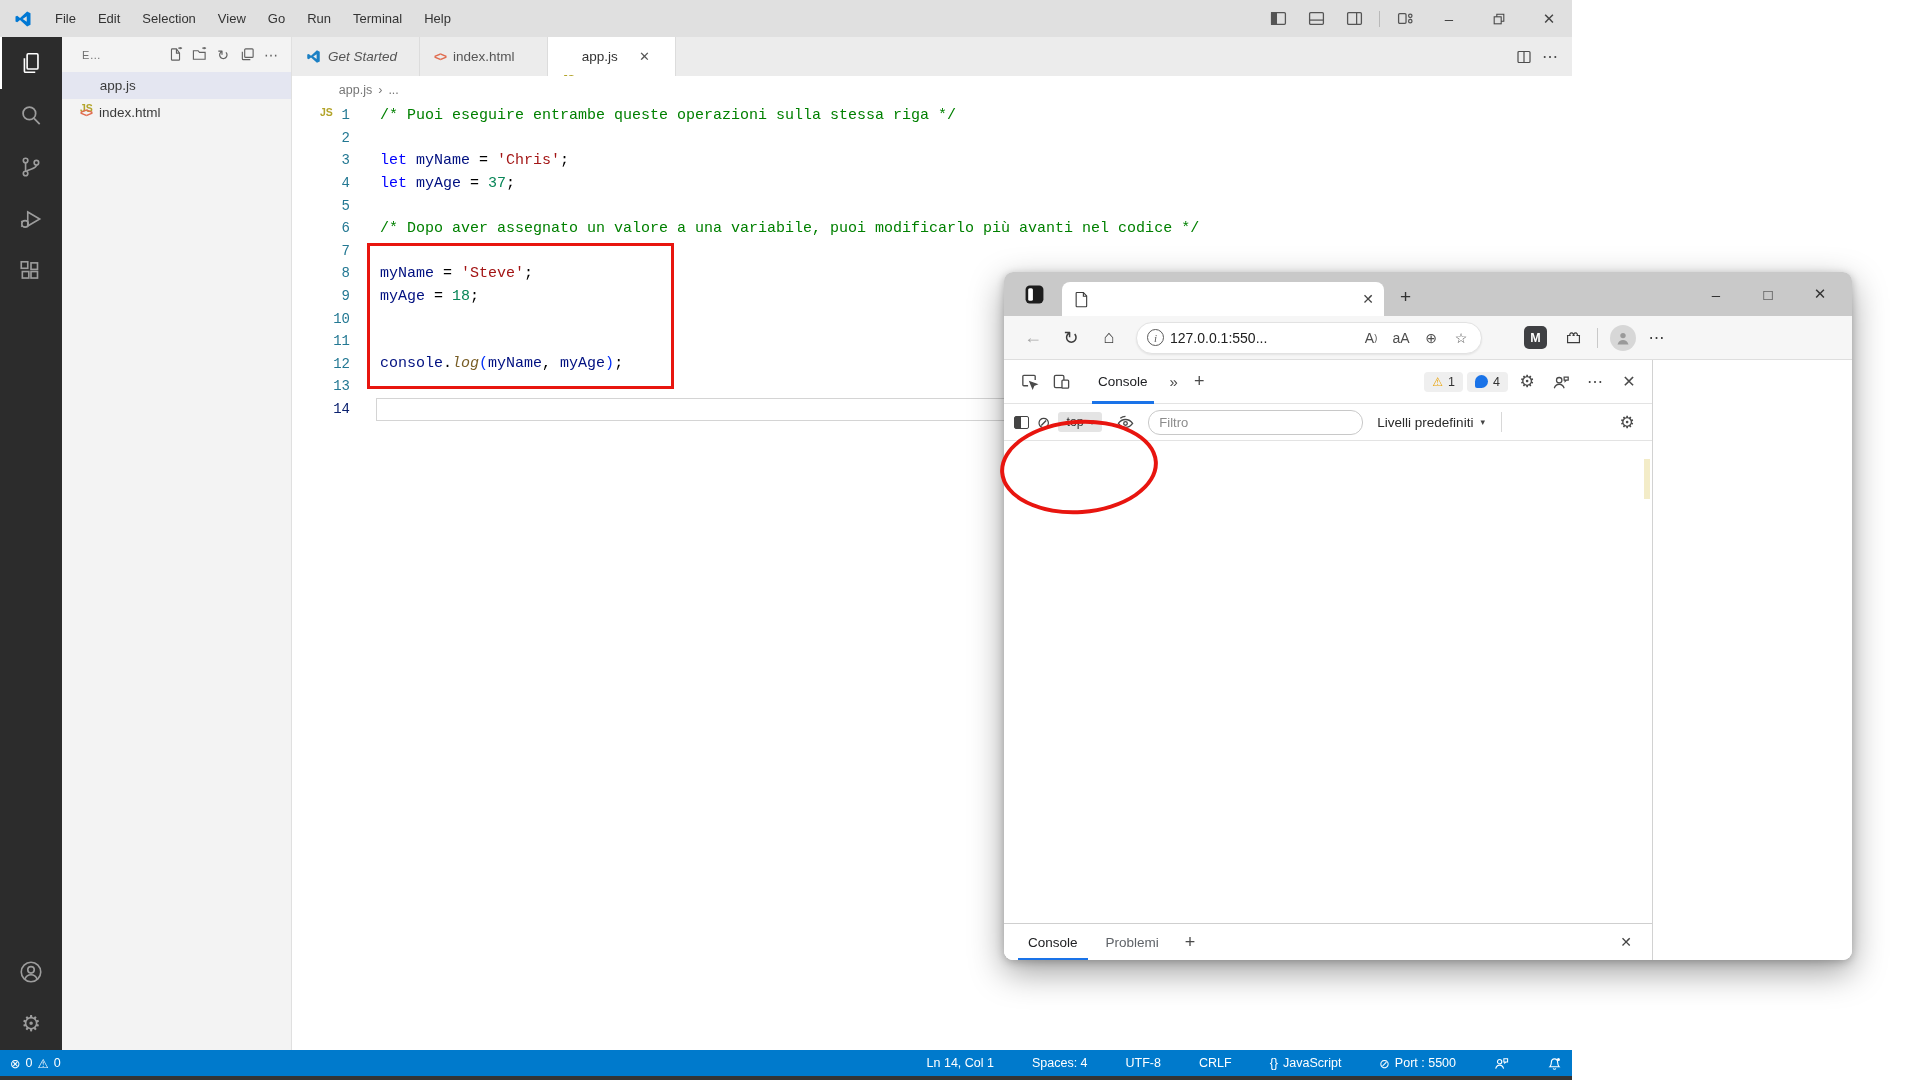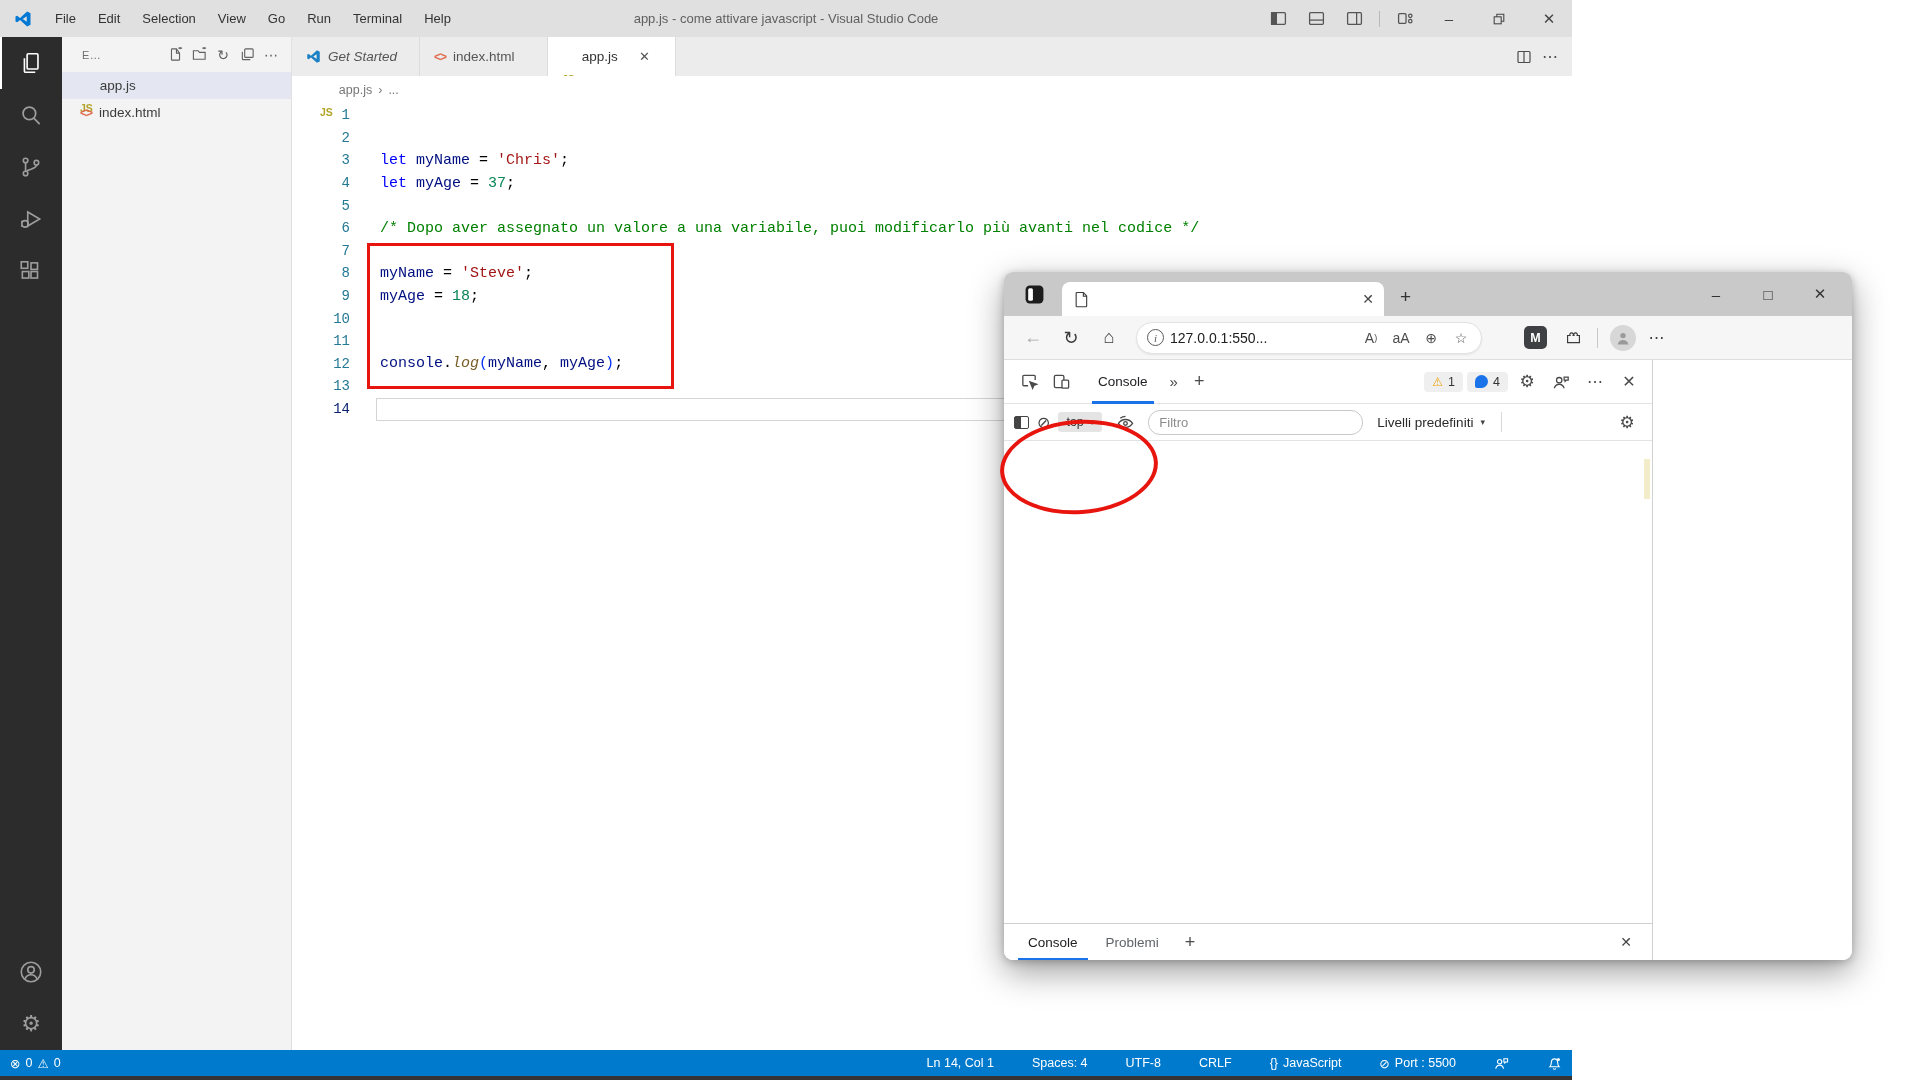--- a/index.html
+++ b/index.html
@@ -159,21 +159,20 @@
     <div class="menus">
       <span>File</span>
       <span>Edit</span>
       <span>Selection</span>
       <span>View</span>
       <span>Go</span>
       <span>Run</span>
       <span>Terminal</span>
       <span>Help</span>
     </div>
-    <div class="tb-title">app.js - come attivare javascript - Visual Studio Code</div>
     <div class="tb-right">
       <span class="tb-icon">
         <svg class="ic" width="17" height="17" viewBox="0 0 16 16" fill="none" stroke="#555" stroke-width="1.2">
             <rect x="1.5" y="2.5" width="13" height="11" rx="1"></rect>
             <path d="M6 2.5v11"></path>
             <rect x="1.5" y="2.5" width="4.5" height="11" fill="#555"></rect>
           </svg>
       </span>
       <span class="tb-icon">
         <svg class="ic" width="17" height="17" viewBox="0 0 16 16" fill="none" stroke="#555" stroke-width="1.2">
@@ -322,20 +321,21 @@
       <div class="breadcrumb">
         <span class="badge-js">JS</span>
         <span>app.js</span>
         <span>›</span>
         <span>...</span>
       </div>
       <div class="code-area">
         <div>
             <div class="code-line">
               <span class="ln">1</span>
+              <span class="ct"><span class="cm">/* Puoi eseguire entrambe queste operazioni sulla stessa riga */</span></span>
             </div>
             <div class="code-line">
               <span class="ln">2</span>
               <span class="ct"></span>
             </div>
             <div class="code-line">
               <span class="ln">3</span>
               <span class="ct"><span class="kw">let</span><span class="pl"> </span><span class="vr">myName</span><span class="pl"> = </span><span class="st">'Chris'</span><span class="pl">;</span></span>
             </div>
             <div class="code-line">

